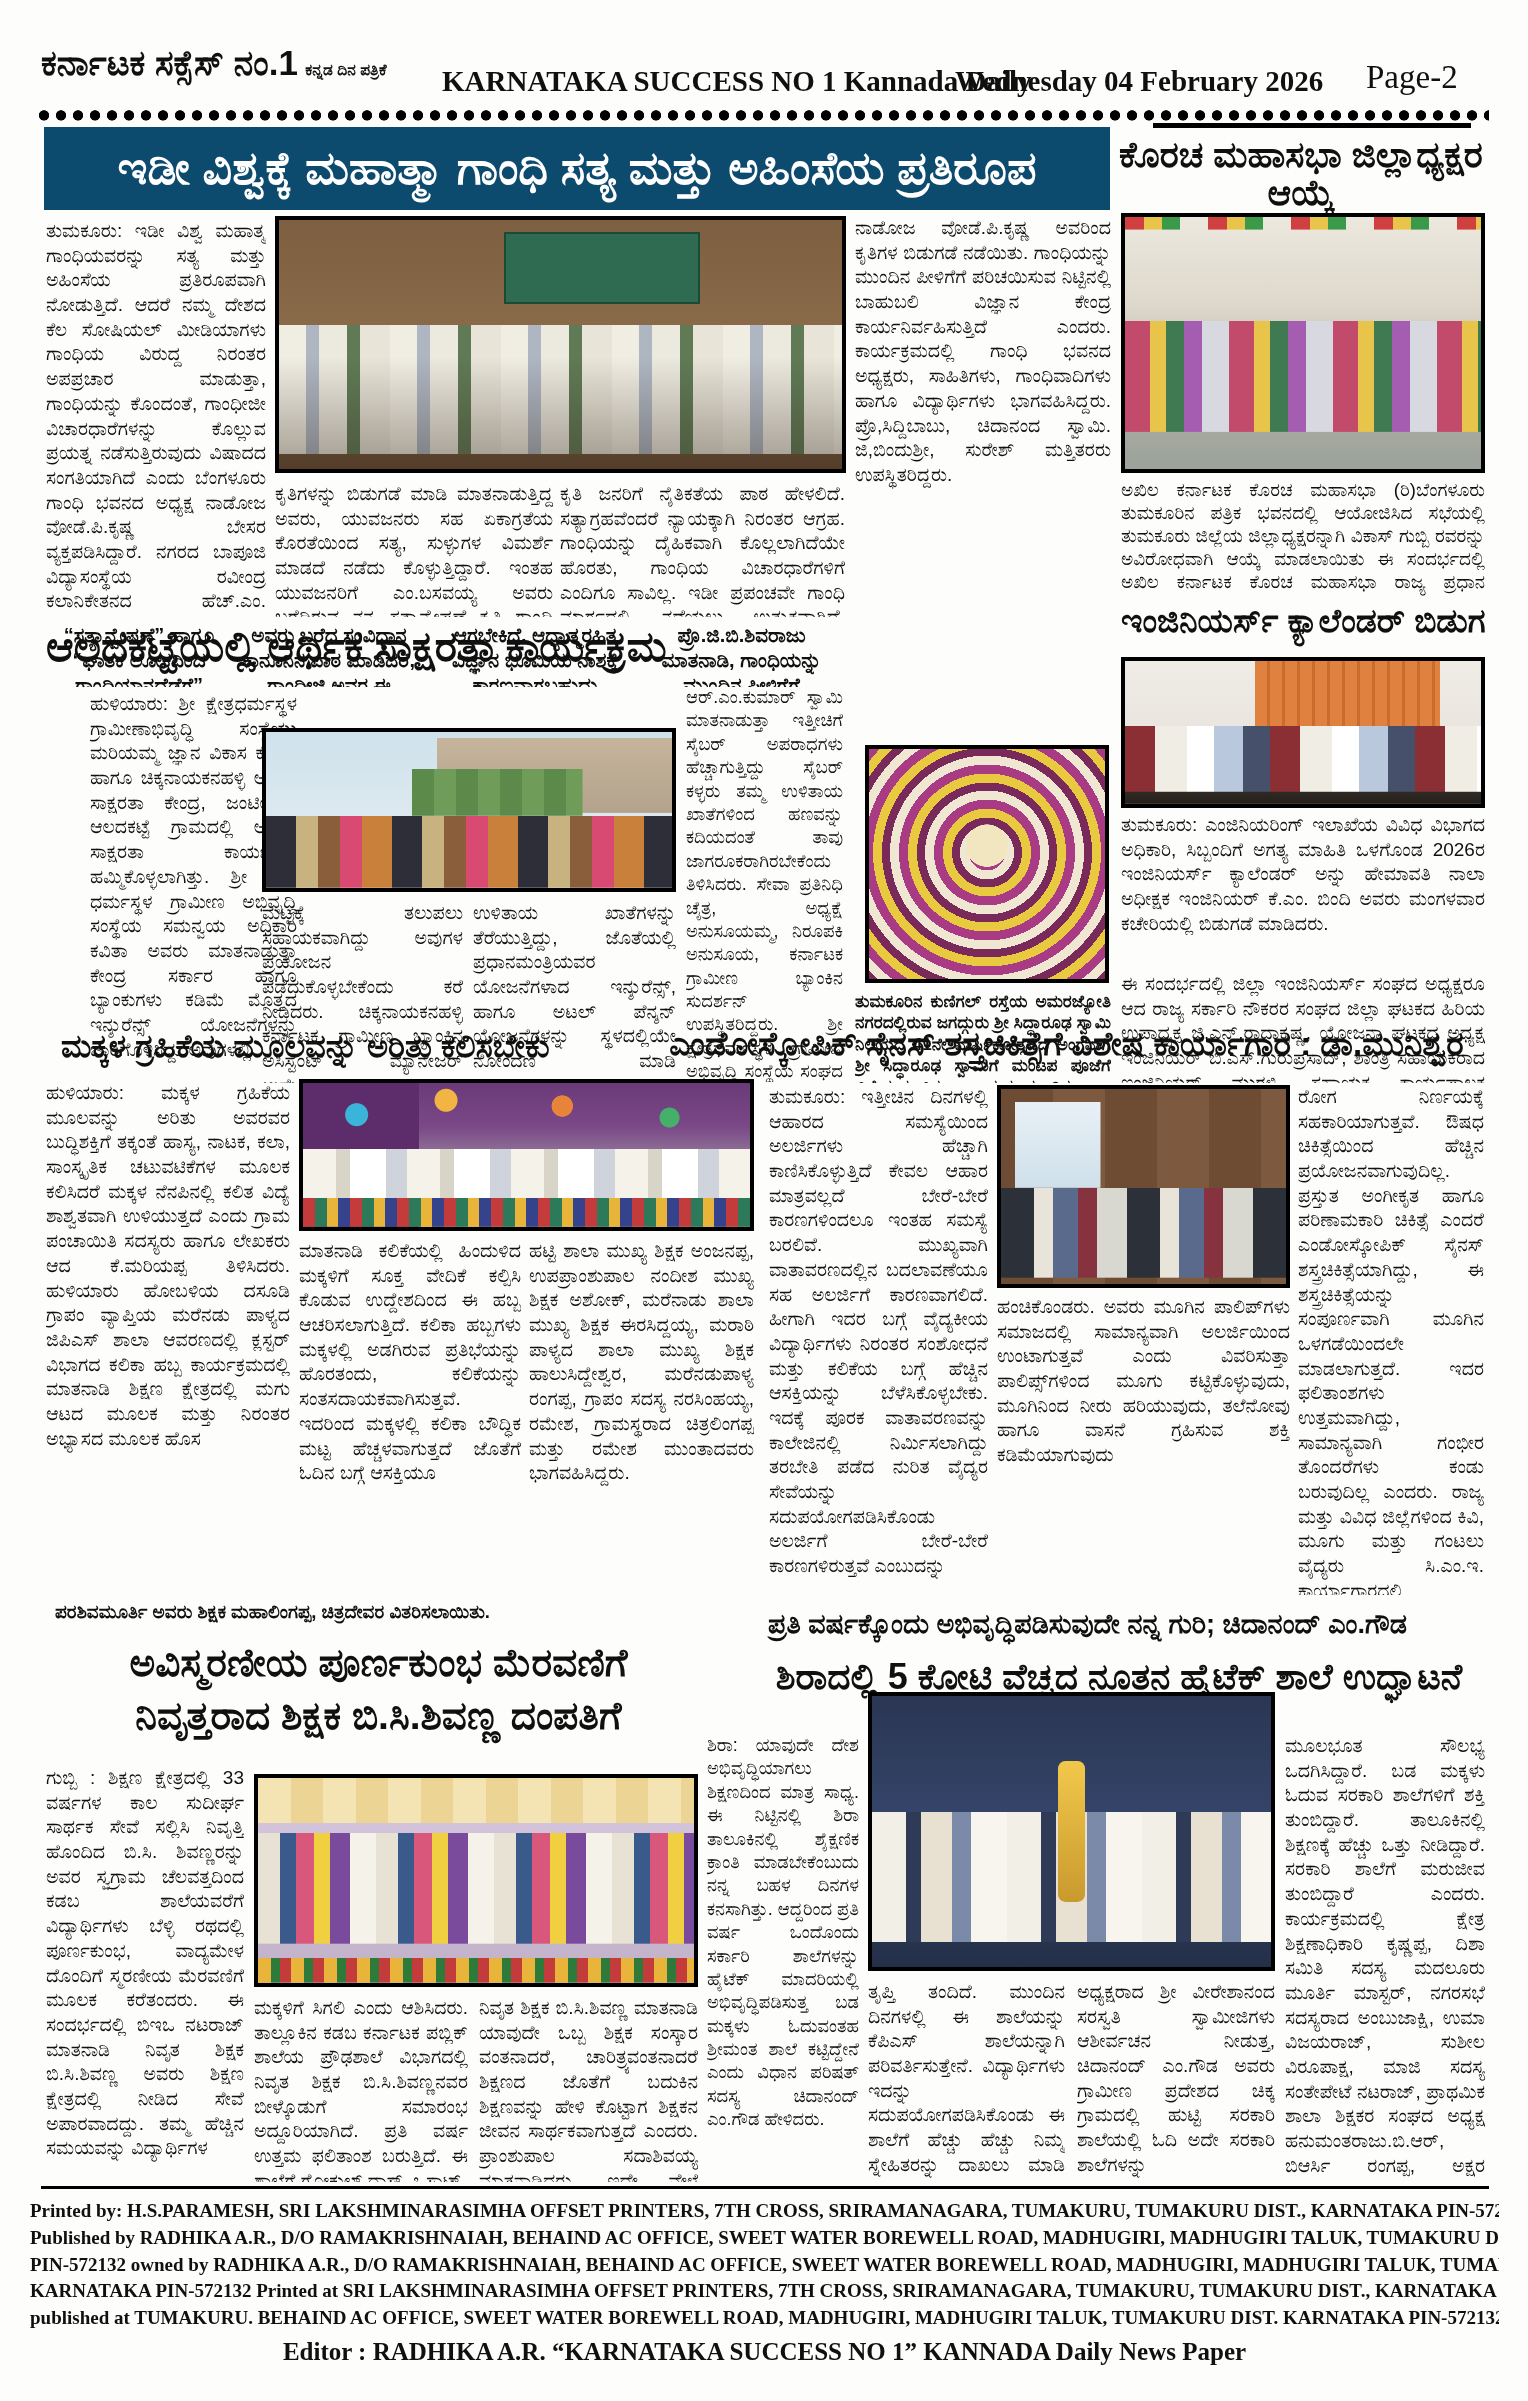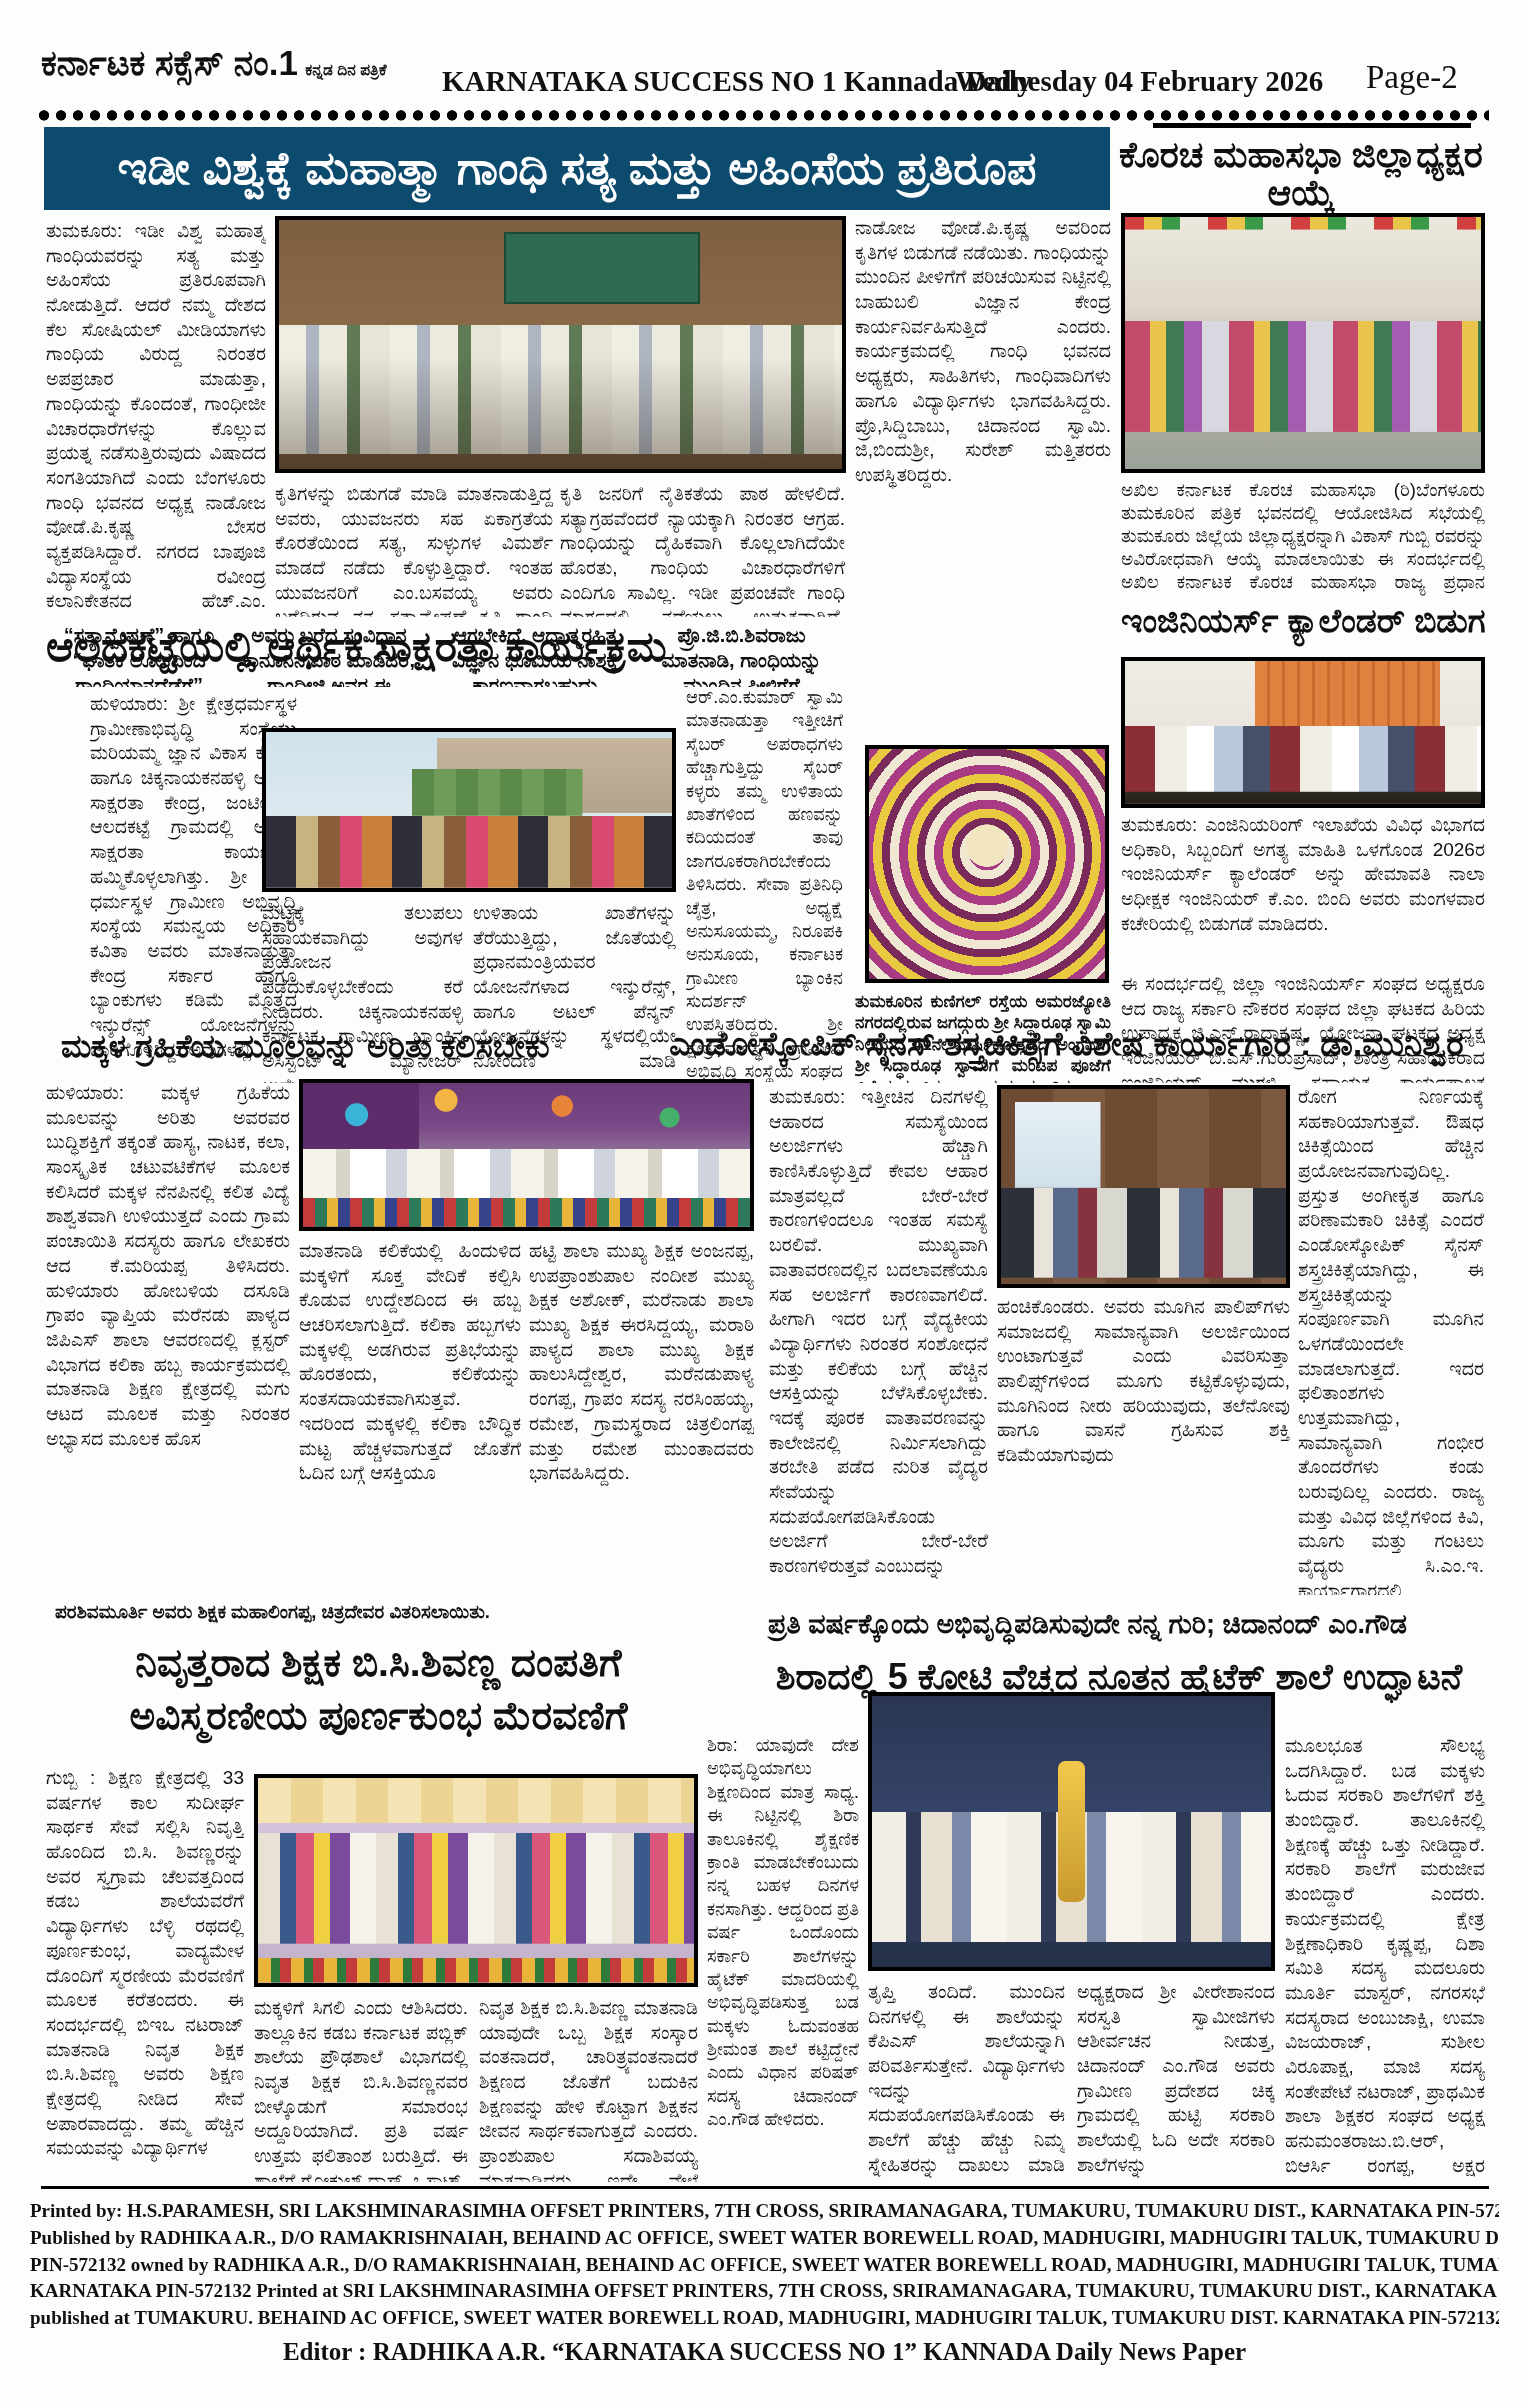--- a/index.html
+++ b/index.html
@@ -191,22 +191,22 @@
   <div class="abs col ch-col3">ಹಟ್ಟಿ ಶಾಲಾ ಮುಖ್ಯ ಶಿಕ್ಷಕ ಅಂಜನಪ್ಪ, ಉಪಪ್ರಾಂಶುಪಾಲ ನಂದೀಶ ಮುಖ್ಯ ಶಿಕ್ಷಕ ಅಶೋಕ್, ಮರೆನಾಡು ಶಾಲಾ ಮುಖ್ಯ ಶಿಕ್ಷಕ ಈರಸಿದ್ದಯ್ಯ, ಮರಾಠಿ ಪಾಳ್ಯದ ಶಾಲಾ ಮುಖ್ಯ ಶಿಕ್ಷಕ ಹಾಲುಸಿದ್ದೇಶ್ವರ, ಮರೆನಡುಪಾಳ್ಯ ರಂಗಪ್ಪ, ಗ್ರಾಪಂ ಸದಸ್ಯ ನರಸಿಂಹಯ್ಯ, ರಮೇಶ, ಗ್ರಾಮಸ್ಥರಾದ ಚಿತ್ರಲಿಂಗಪ್ಪ ಮತ್ತು ರಮೇಶ ಮುಂತಾದವರು ಭಾಗವಹಿಸಿದ್ದರು.</div>
 
   <div class="abs en-h">ಎಂಡೋಸ್ಕೋಪಿಕ್ ಸೈನಸ್ ಶಸ್ತ್ರಚಿಕಿತ್ಸೆಗೆ ವಿಶೇಷ ಕಾರ್ಯಾಗಾರ : ಡಾ.ಮುನಿಶ್ವರ</div>
   <div class="abs col en-col1">ತುಮಕೂರು: ಇತ್ತೀಚಿನ ದಿನಗಳಲ್ಲಿ ಆಹಾರದ ಸಮಸ್ಯೆಯಿಂದ ಅಲರ್ಜಿಗಳು ಹೆಚ್ಚಾಗಿ ಕಾಣಿಸಿಕೊಳ್ಳುತ್ತಿದೆ ಕೇವಲ ಆಹಾರ ಮಾತ್ರವಲ್ಲದೆ ಬೇರೆ-ಬೇರೆ ಕಾರಣಗಳಿಂದಲೂ ಇಂತಹ ಸಮಸ್ಯೆ ಬರಲಿವೆ. ಮುಖ್ಯವಾಗಿ ವಾತಾವರಣದಲ್ಲಿನ ಬದಲಾವಣೆಯೂ ಸಹ ಅಲರ್ಜಿಗೆ ಕಾರಣವಾಗಲಿದೆ. ಹೀಗಾಗಿ ಇದರ ಬಗ್ಗೆ ವೈದ್ಯಕೀಯ ವಿದ್ಯಾರ್ಥಿಗಳು ನಿರಂತರ ಸಂಶೋಧನೆ ಮತ್ತು ಕಲಿಕೆಯ ಬಗ್ಗೆ ಹೆಚ್ಚಿನ ಆಸಕ್ತಿಯನ್ನು ಬೆಳೆಸಿಕೊಳ್ಳಬೇಕು. ಇದಕ್ಕೆ ಪೂರಕ ವಾತಾವರಣವನ್ನು ಕಾಲೇಜಿನಲ್ಲಿ ನಿರ್ಮಿಸಲಾಗಿದ್ದು ತರಬೇತಿ ಪಡೆದ ನುರಿತ ವೈದ್ಯರ ಸೇವೆಯನ್ನು ಸದುಪಯೋಗಪಡಿಸಿಕೊಂಡು ಅಲರ್ಜಿಗೆ ಬೇರೆ-ಬೇರೆ ಕಾರಣಗಳಿರುತ್ತವೆ ಎಂಬುದನ್ನು</div>
   <div class="abs photo p-seminar en-photo"></div>
   <div class="abs col en-col2">ಹಂಚಿಕೊಂಡರು. ಅವರು ಮೂಗಿನ ಪಾಲಿಪ್‌ಗಳು ಸಮಾಜದಲ್ಲಿ ಸಾಮಾನ್ಯವಾಗಿ ಅಲರ್ಜಿಯಿಂದ ಉಂಟಾಗುತ್ತವೆ ಎಂದು ವಿವರಿಸುತ್ತಾ ಪಾಲಿಪ್ಸ್‌ಗಳಿಂದ ಮೂಗು ಕಟ್ಟಿಕೊಳ್ಳುವುದು, ಮೂಗಿನಿಂದ ನೀರು ಹರಿಯುವುದು, ತಲೆನೋವು ಹಾಗೂ ವಾಸನೆ ಗ್ರಹಿಸುವ ಶಕ್ತಿ ಕಡಿಮೆಯಾಗುವುದು</div>
   <div class="abs col en-col3">ರೋಗ ನಿರ್ಣಯಕ್ಕೆ ಸಹಕಾರಿಯಾಗುತ್ತವೆ. ಔಷಧ ಚಿಕಿತ್ಸೆಯಿಂದ ಹೆಚ್ಚಿನ ಪ್ರಯೋಜನವಾಗುವುದಿಲ್ಲ. ಪ್ರಸ್ತುತ ಅಂಗೀಕೃತ ಹಾಗೂ ಪರಿಣಾಮಕಾರಿ ಚಿಕಿತ್ಸೆ ಎಂದರೆ ಎಂಡೋಸ್ಕೋಪಿಕ್ ಸೈನಸ್ ಶಸ್ತ್ರಚಿಕಿತ್ಸೆಯಾಗಿದ್ದು, ಈ ಶಸ್ತ್ರಚಿಕಿತ್ಸೆಯನ್ನು ಸಂಪೂರ್ಣವಾಗಿ ಮೂಗಿನ ಒಳಗಡೆಯಿಂದಲೇ ಮಾಡಲಾಗುತ್ತದೆ. ಇದರ ಫಲಿತಾಂಶಗಳು ಉತ್ತಮವಾಗಿದ್ದು, ಸಾಮಾನ್ಯವಾಗಿ ಗಂಭೀರ ತೊಂದರೆಗಳು ಕಂಡು ಬರುವುದಿಲ್ಲ ಎಂದರು. ರಾಜ್ಯ ಮತ್ತು ವಿವಿಧ ಜಿಲ್ಲೆಗಳಿಂದ ಕಿವಿ, ಮೂಗು ಮತ್ತು ಗಂಟಲು ವೈದ್ಯರು ಸಿ.ಎಂ.ಇ. ಕಾರ್ಯಾಗಾರದಲ್ಲಿ</div>
 
   <div class="abs pre-line">ಪರಶಿವಮೂರ್ತಿ ಅವರು ಶಿಕ್ಷಕ ಮಹಾಲಿಂಗಪ್ಪ, ಚಿತ್ರದೇವರ ವಿತರಿಸಲಾಯಿತು.</div>
   <div class="abs ret-h">
+    <div>ಅವಿಸ್ಮರಣೀಯ ಪೂರ್ಣಕುಂಭ ಮೆರವಣಿಗೆ</div>
     <div>ನಿವೃತ್ತರಾದ ಶಿಕ್ಷಕ ಬಿ.ಸಿ.ಶಿವಣ್ಣ ದಂಪತಿಗೆ</div>
-    <div>ಅವಿಸ್ಮರಣೀಯ ಪೂರ್ಣಕುಂಭ ಮೆರವಣಿಗೆ</div>
   </div>
   <div class="abs col ret-col1">ಗುಬ್ಬಿ : ಶಿಕ್ಷಣ ಕ್ಷೇತ್ರದಲ್ಲಿ 33 ವರ್ಷಗಳ ಕಾಲ ಸುದೀರ್ಘ ಸಾರ್ಥಕ ಸೇವೆ ಸಲ್ಲಿಸಿ ನಿವೃತ್ತಿ ಹೊಂದಿದ ಬಿ.ಸಿ. ಶಿವಣ್ಣರನ್ನು ಅವರ ಸ್ವಗ್ರಾಮ ಚೆಲವತ್ತದಿಂದ ಕಡಬ ಶಾಲೆಯವರೆಗೆ ವಿದ್ಯಾರ್ಥಿಗಳು ಬೆಳ್ಳಿ ರಥದಲ್ಲಿ ಪೂರ್ಣಕುಂಭ, ವಾದ್ಯಮೇಳ ದೊಂದಿಗೆ ಸ್ಮರಣೀಯ ಮೆರವಣಿಗೆ ಮೂಲಕ ಕರೆತಂದರು. ಈ ಸಂದರ್ಭದಲ್ಲಿ ಬಿಇಒ ನಟರಾಜ್ ಮಾತನಾಡಿ ನಿವೃತ ಶಿಕ್ಷಕ ಬಿ.ಸಿ.ಶಿವಣ್ಣ ಅವರು ಶಿಕ್ಷಣ ಕ್ಷೇತ್ರದಲ್ಲಿ ನೀಡಿದ ಸೇವೆ ಅಪಾರವಾದದ್ದು. ತಮ್ಮ ಹೆಚ್ಚಿನ ಸಮಯವನ್ನು ವಿದ್ಯಾರ್ಥಿಗಳ</div>
   <div class="abs photo p-crowd ret-photo"></div>
   <div class="abs col ret-col2">ಮಕ್ಕಳಿಗೆ ಸಿಗಲಿ ಎಂದು ಆಶಿಸಿದರು. ತಾಲ್ಲೂಕಿನ ಕಡಬ ಕರ್ನಾಟಕ ಪಬ್ಲಿಕ್ ಶಾಲೆಯ ಪ್ರೌಢಶಾಲೆ ವಿಭಾಗದಲ್ಲಿ ನಿವೃತ ಶಿಕ್ಷಕ ಬಿ.ಸಿ.ಶಿವಣ್ಣನವರ ಬೀಳ್ಕೊಡುಗೆ ಸಮಾರಂಭ ಅದ್ದೂರಿಯಾಗಿದೆ. ಪ್ರತಿ ವರ್ಷ ಉತ್ತಮ ಫಲಿತಾಂಶ ಬರುತ್ತಿದೆ. ಈ ಶಾಲೆಗೆ ಗೋಕುಲ್ ದಾಸ್, ಒಸಾಟ್</div>
   <div class="abs col ret-col3">ನಿವೃತ ಶಿಕ್ಷಕ ಬಿ.ಸಿ.ಶಿವಣ್ಣ ಮಾತನಾಡಿ ಯಾವುದೇ ಒಬ್ಬ ಶಿಕ್ಷಕ ಸಂಸ್ಕಾರ ವಂತನಾದರೆ, ಚಾರಿತ್ರ್ಯವಂತನಾದರೆ ಶಿಕ್ಷಣದ ಜೊತೆಗೆ ಬದುಕಿನ ಶಿಕ್ಷಣವನ್ನು ಹೇಳಿ ಕೊಟ್ಟಾಗ ಶಿಕ್ಷಕನ ಜೀವನ ಸಾರ್ಥಕವಾಗುತ್ತದೆ ಎಂದರು. ಪ್ರಾಂಶುಪಾಲ ಸದಾಶಿವಯ್ಯ ಮಾತನಾಡಿದರು. ಇದೇ ವೇಳೆ ರಕ್ತದಾನ ಶಿಬಿರ ಆಯೋಜಿಸಲಾಗಿತ್ತು.</div>
 
   <div class="abs sira-kick">ಪ್ರತಿ ವರ್ಷಕ್ಕೊಂದು ಅಭಿವೃದ್ಧಿಪಡಿಸುವುದೇ ನನ್ನ ಗುರಿ; ಚಿದಾನಂದ್ ಎಂ.ಗೌಡ</div>
   <div class="abs sira-h">ಶಿರಾದಲ್ಲಿ 5 ಕೋಟಿ ವೆಚ್ಚದ ನೂತನ ಹೈಟೆಕ್ ಶಾಲೆ ಉದ್ಘಾಟನೆ</div>
   <div class="abs col sira-lead">ಶಿರಾ: ಯಾವುದೇ ದೇಶ ಅಭಿವೃದ್ಧಿಯಾಗಲು ಶಿಕ್ಷಣದಿಂದ ಮಾತ್ರ ಸಾಧ್ಯ. ಈ ನಿಟ್ಟಿನಲ್ಲಿ ಶಿರಾ ತಾಲೂಕಿನಲ್ಲಿ ಶೈಕ್ಷಣಿಕ ಕ್ರಾಂತಿ ಮಾಡಬೇಕೆಂಬುದು ನನ್ನ ಬಹಳ ದಿನಗಳ ಕನಸಾಗಿತ್ತು. ಆದ್ದರಿಂದ ಪ್ರತಿ ವರ್ಷ ಒಂದೊಂದು ಸರ್ಕಾರಿ ಶಾಲೆಗಳನ್ನು ಹೈಟೆಕ್ ಮಾದರಿಯಲ್ಲಿ ಅಭಿವೃದ್ಧಿಪಡಿಸುತ್ತ ಬಡ ಮಕ್ಕಳು ಓದುವಂತಹ ಶ್ರೀಮಂತ ಶಾಲೆ ಕಟ್ಟಿದ್ದೇನೆ ಎಂದು ವಿಧಾನ ಪರಿಷತ್ ಸದಸ್ಯ ಚಿದಾನಂದ್ ಎಂ.ಗೌಡ ಹೇಳಿದರು.</div>
   <div class="abs photo p-lamp sira-photo">

